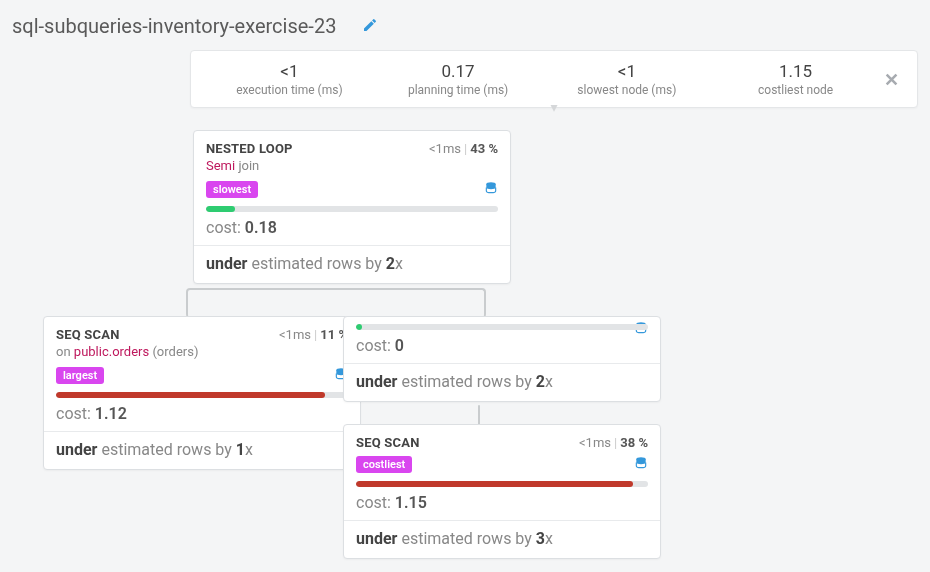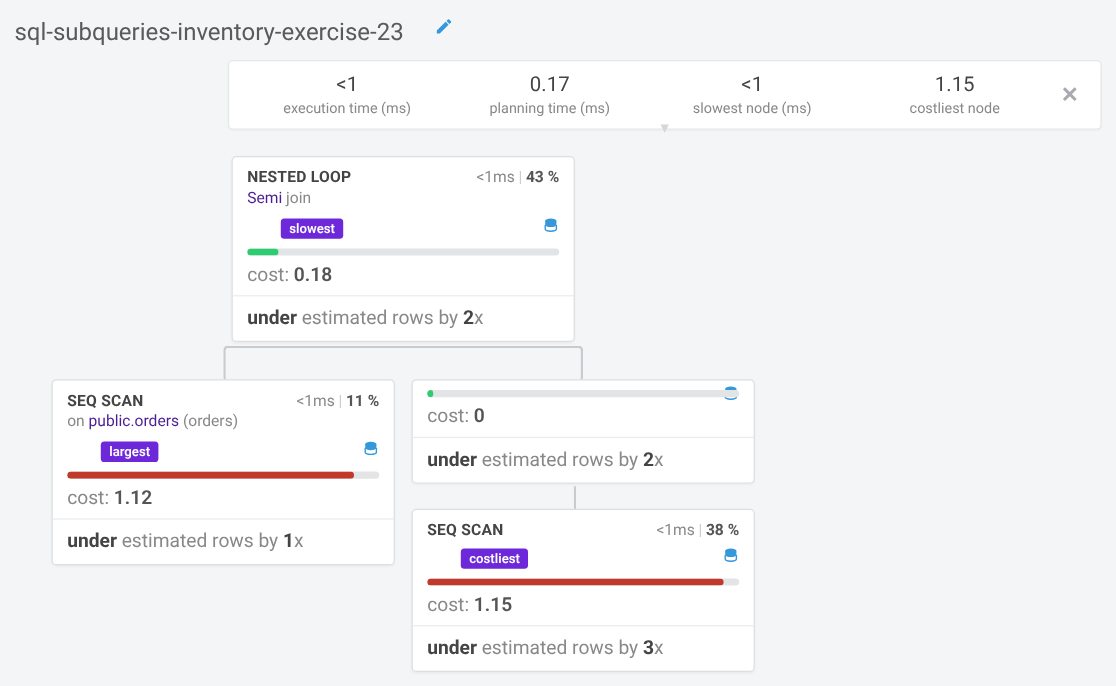--- a/index.html
+++ b/index.html
@@ -8,21 +8,21 @@
     background: #f4f5f6;
     width: 930px;
     height: 572px;
     overflow: hidden;
     color: #333;
     font-size: 13px;
   }
   .header {
     padding: 14px 24px 6px 12px;
     display: flex;
-    align-items: flex-start;
+    align-items: center;
     gap: 26px;
   }
   .header-title {
     font-size: 20px;
     font-weight: 400;
     color: #5a5a5a;
   }
   .pencil-icon { color: #3498db; cursor: pointer; }
   .stats-bar {
     margin: 6px 12px 0 190px;
@@ -69,21 +69,21 @@
     position: relative;
     margin-top: 14px;
     height: 470px;
   }
 
   .node {
     position: absolute;
     background: #fff;
     border: 1px solid #dcdfe2;
     border-radius: 4px;
-    width: 286px;
+    width: 318px;
     box-shadow: 0 1px 2px rgba(0,0,0,0.04);
   }
   .node-head {
     display: flex;
     justify-content: space-between;
     align-items: baseline;
     padding: 10px 12px 2px 12px;
   }
   .node-title {
     font-weight: 700;
@@ -95,36 +95,35 @@
     color: #888;
     font-size: 13px;
   }
   .node-metrics .sep { color: #ccc; margin: 0 3px; }
   .node-metrics b { color: #555; font-weight: 700; }
   .node-sub {
     padding: 0 12px 4px 12px;
     color: #888;
     font-size: 13px;
   }
-  .node-sub .dark { color: #4c1d95; }
+  .node-sub .dark { color: #be185d; }
   .badge-row {
     padding: 4px 12px 6px 12px;
     display: flex;
     justify-content: space-between;
     align-items: center;
   }
   .badge {
     display: inline-block;
-    background: #6d28d9;
+    background: #d946ef;
     color: #fff;
     font-size: 11px;
     font-weight: 600;
     padding: 2px 7px;
     border-radius: 3px;
-    margin-left: 28px;
   }
   .db-icon {
     color: #3498db;
     cursor: pointer;
     font-size: 14px;
   }
   .bar-track {
     margin: 2px 12px 4px 12px;
     height: 6px;
     background: #e2e4e6;

